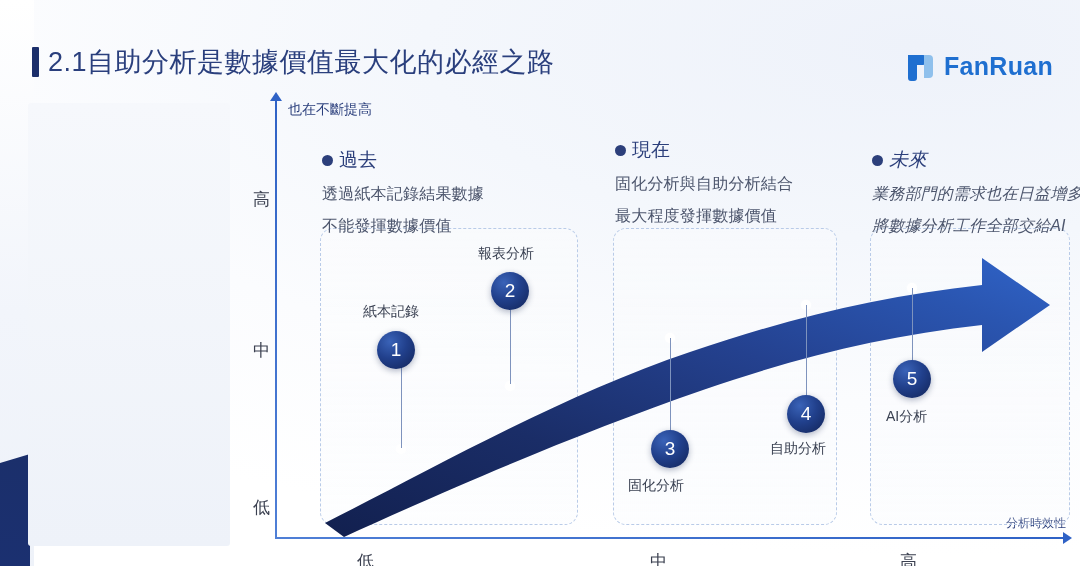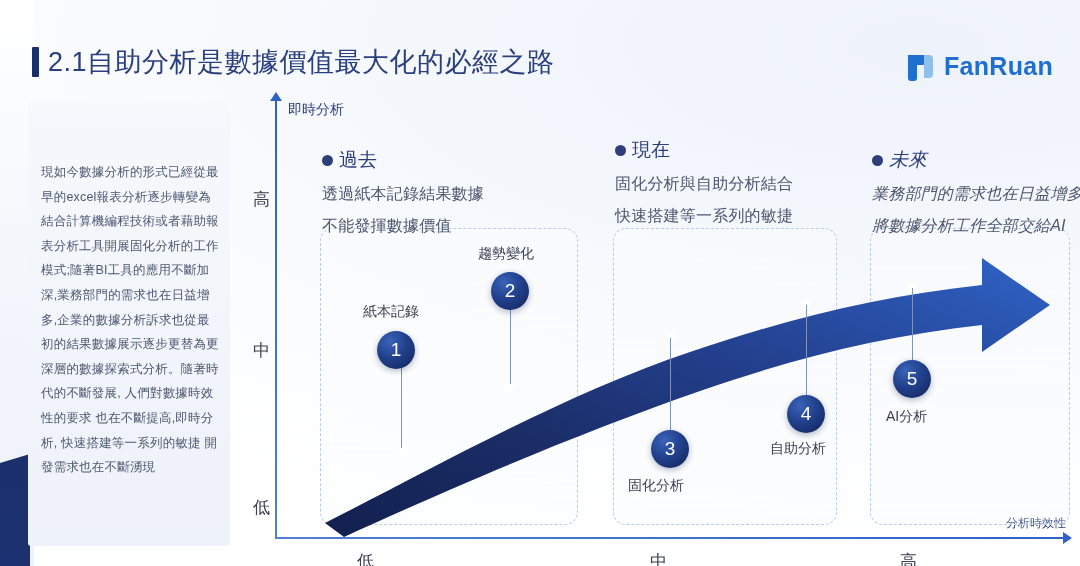--- a/index.html
+++ b/index.html
@@ -123,25 +123,24 @@
     <span class="logo-mark">
       <svg viewBox="0 0 29 29" width="29" height="29">
         <path d="M2,3 H17 a5,5 0 0 1 0,10 H11 V26 a3,3 0 0 1 -3,3 H5 a3,3 0 0 1 -3,-3 Z" fill="#1f6fd0"></path>
         <path d="M18,3 h5 a4,4 0 0 1 4,4 v15 a4,4 0 0 1 -4,4 h-5 Z" fill="#8fc0ec"></path>
       </svg>
     </span>
     <span class="logo-text">FanRuan</span>
   </div>
 
   <div class="side-card"></div>
-  <div class="side-para">現如今數據分析的形式已經從最早的excel報表分析逐步轉變為結合計算機編程技術或者藉助報表分析工具開展固化分析的工作模式;隨著BI工具的應用不斷加深,業務部門的需求也在日益增多,企業的數據分析訴求也從最初的結果數據展示逐步更替為更深層的數據探索式分析。隨著時代的不斷發展, 人們對數據時效性的要求 也在不斷提高,即時分析, 快速搭建等一系列的敏捷 開發需求也在不斷湧現</div>
 
   <div class="axis-y"></div>
   <div class="axis-y-head"></div>
-  <div class="axis-y-title">即時分析</div>
+  <div class="axis-y-title">也在不斷提高</div>
 
   <div class="axis-x"></div>
   <div class="axis-x-head"></div>
   <div class="axis-x-title">分析時效性</div>
 
   <div class="ytick" style="left:253px;top:188px;">高</div>
   <div class="ytick" style="left:253px;top:339px;">中</div>
   <div class="ytick" style="left:253px;top:496px;">低</div>
 
   <div class="xtick" style="left:357px;top:550px;">低</div>
@@ -160,21 +159,21 @@
     <div class="stage-line">透過紙本記錄結果數據</div>
     <div class="stage-line">不能發揮數據價值</div>
   </div>
 
   <div class="stage-head" style="left:615px;top:137px;">
     <div class="stage-title">
       <span class="dot"></span>
       <span>現在</span>
     </div>
     <div class="stage-line">固化分析與自助分析結合</div>
-    <div class="stage-line">快速搭建等一系列的敏捷</div>
+    <div class="stage-line">最大程度發揮數據價值</div>
   </div>
 
   <div class="stage-head" style="left:872px;top:147px;font-style:italic;">
     <div class="stage-title">
       <span class="dot"></span>
       <span>未來</span>
     </div>
     <div class="stage-line">業務部門的需求也在日益增多</div>
     <div class="stage-line">將數據分析工作全部交給AI</div>
   </div>
@@ -209,18 +208,18 @@
   <div class="connector" style="left:805.5px;top:305px;height:96px;"></div>
   <div class="connector" style="left:911.5px;top:288px;height:84px;"></div>
 
   <div class="marker" style="left:377px;top:331px;width:38px;height:38px;">1</div>
   <div class="marker" style="left:491px;top:272px;width:38px;height:38px;">2</div>
   <div class="marker" style="left:651px;top:430px;width:38px;height:38px;">3</div>
   <div class="marker" style="left:787px;top:395px;width:38px;height:38px;">4</div>
   <div class="marker" style="left:893px;top:360px;width:38px;height:38px;">5</div>
 
   <div class="marker-label" style="left:363px;top:303px;">紙本記錄</div>
-  <div class="marker-label" style="left:478px;top:245px;">趨勢變化</div>
+  <div class="marker-label" style="left:478px;top:245px;">報表分析</div>
   <div class="marker-label" style="left:628px;top:477px;">固化分析</div>
   <div class="marker-label" style="left:770px;top:440px;">自助分析</div>
   <div class="marker-label" style="left:886px;top:408px;">AI分析</div>
 
 </div>
 
 </body></html>

